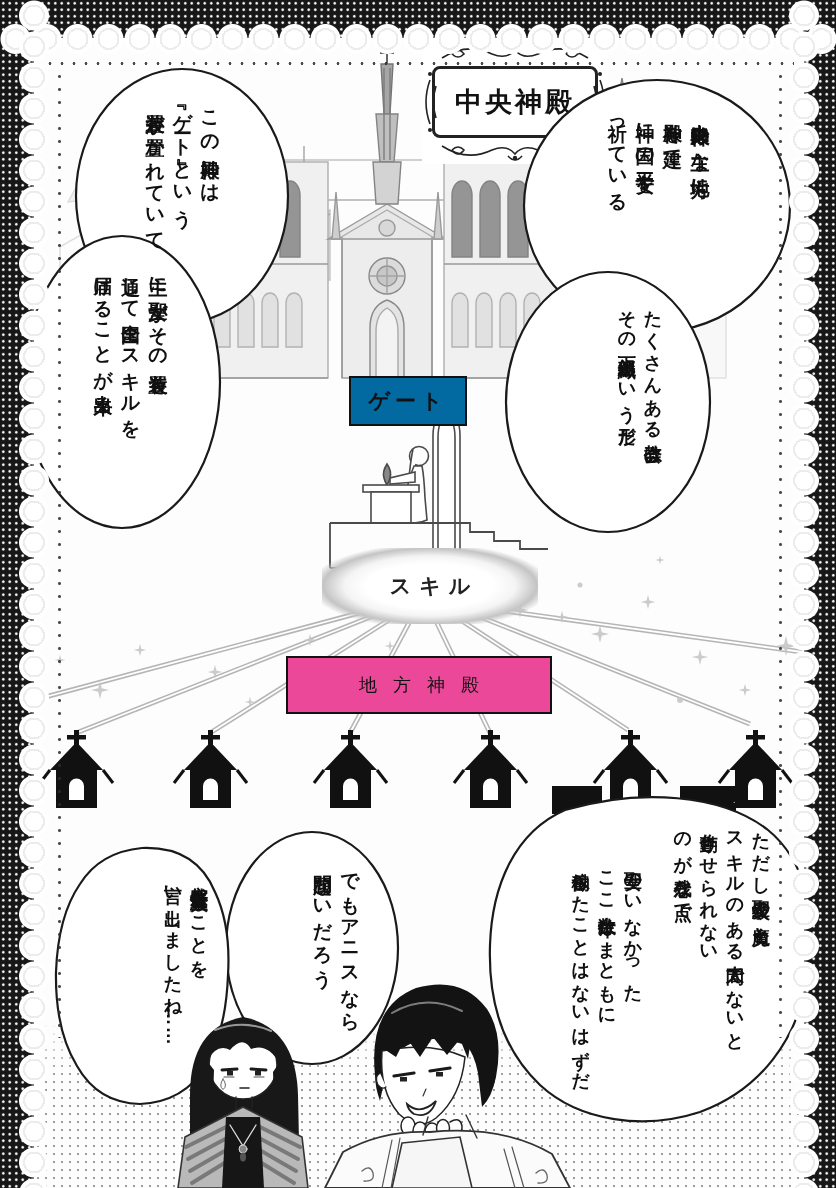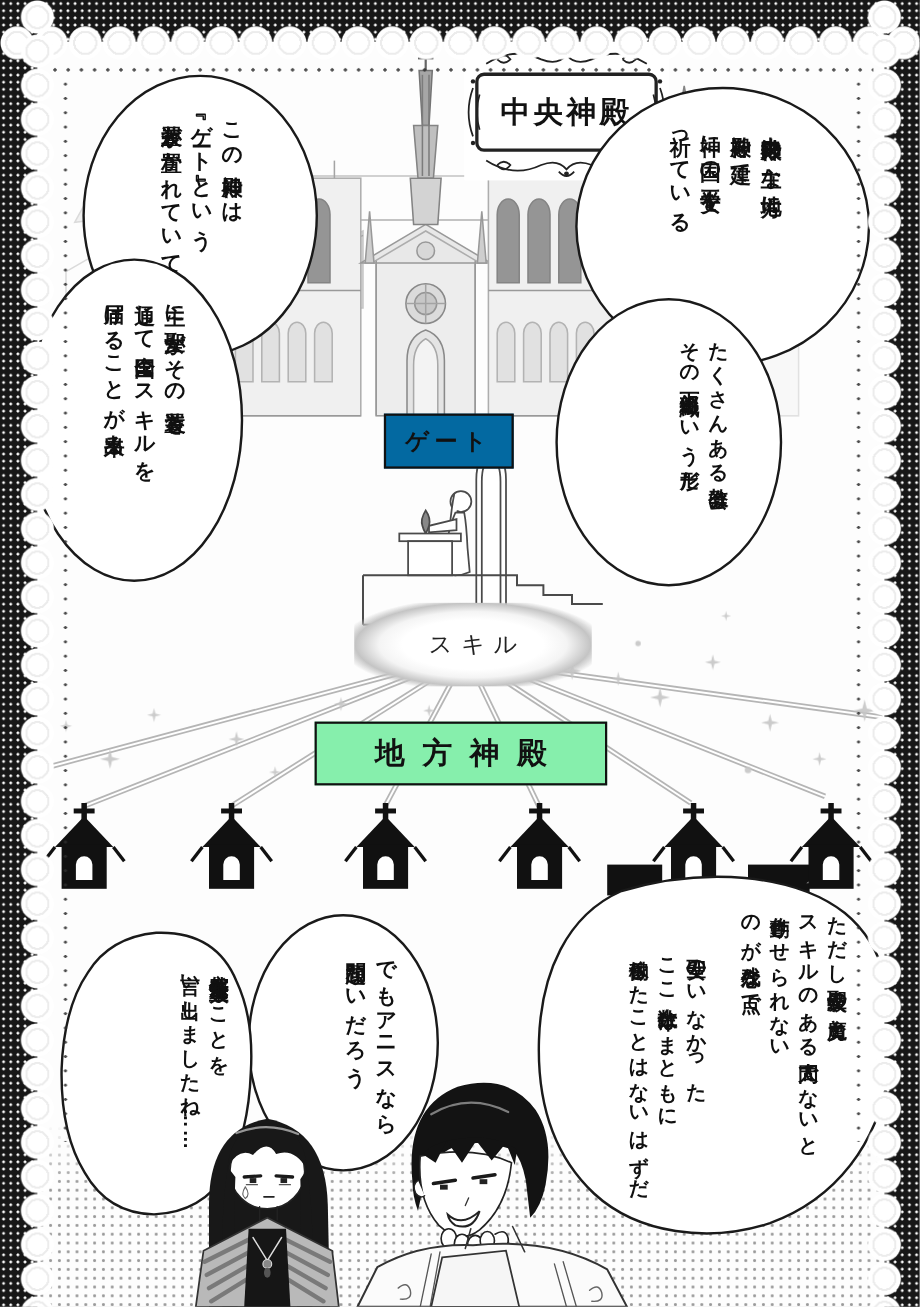--- a/index.html
+++ b/index.html
@@ -31,27 +31,27 @@
   
   .banner{position:absolute;z-index:4;left:422px;top:40px;width:186px;height:124px;background:#fff;}
   .banner-inner{position:absolute;left:10px;right:10px;top:26px;bottom:26px;border:3px solid #222;
         border-radius:8px;display:flex;align-items:center;justify-content:center;}
   .banner-title{font-family:Liberation Mono, monospace;font-size:27px;font-weight:700;
         letter-spacing:3px;color:#111;}
   
   .gate-box{position:absolute;z-index:3;left:349px;top:376px;width:114px;height:46px;background:#0369a1;
         border:2.5px solid #111;display:flex;align-items:center;justify-content:center;
         font-size:21px;font-weight:600;letter-spacing:5px;}
-  .temple-box{position:absolute;z-index:3;left:286px;top:656px;width:262px;height:54px;background:#86efac;
+  .temple-box{position:absolute;z-index:3;left:286px;top:656px;width:262px;height:54px;background:#ec4899;
         border:2.5px solid #111;display:flex;align-items:center;justify-content:center;
-        font-size:27px;font-weight:700;letter-spacing:16px;text-indent:16px;}
+        font-size:18px;font-weight:400;letter-spacing:16px;text-indent:16px;}
   .skill-glow{position:absolute;z-index:3;left:322px;top:548px;width:216px;height:76px;
         display:flex;align-items:center;justify-content:center;
         background:radial-gradient(ellipse at center,#fff 42%,#f4f4f4 56%,#c4c4c4 70%,rgba(196,196,196,0) 79%);
-        font-size:21px;font-weight:400;letter-spacing:8px;text-indent:8px;color:#222;}
+        font-size:21px;font-weight:700;letter-spacing:8px;text-indent:8px;color:#222;}
   
   .vtext{position:absolute;z-index:6;writing-mode:vertical-rl;text-orientation:mixed;
          font-weight:700;color:#101010;line-height:1.45;letter-spacing:1.5px;}
   .t-tl{top:98px;right:612px;font-size:19px;}
   .t-l{top:262px;right:664px;font-size:19px;}
   .t-tr{top:108px;right:122px;font-size:19px;}
   .t-r{top:298px;right:170px;font-size:18px;}
   .t-br1{top:820px;right:62px;font-size:18px;}
   .t-br2{top:858px;right:190px;font-size:18px;}
   .t-bm{top:860px;right:472px;font-size:19px;}

